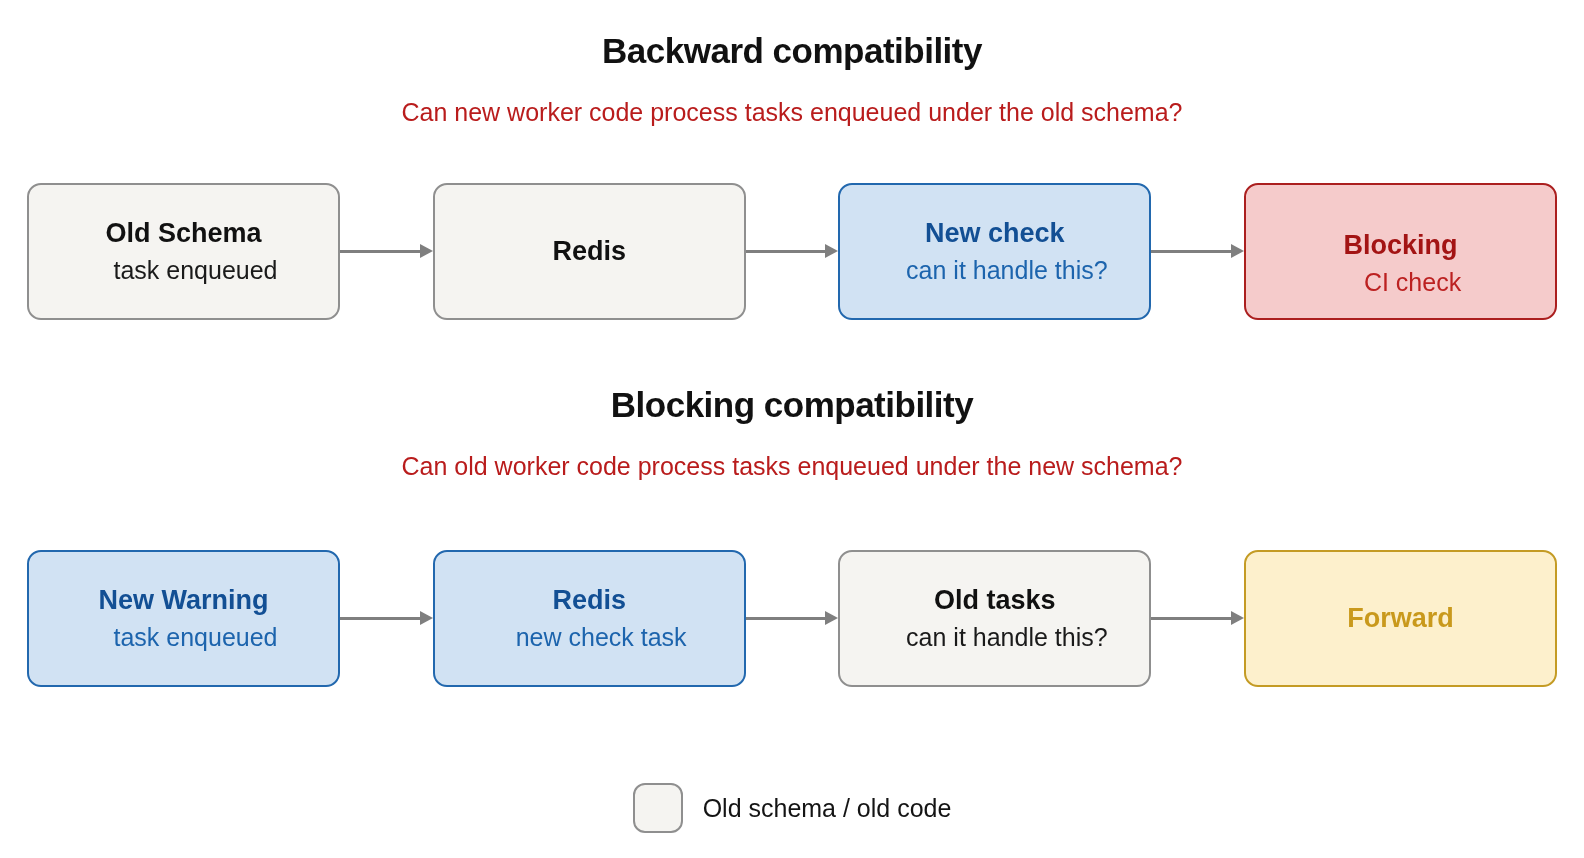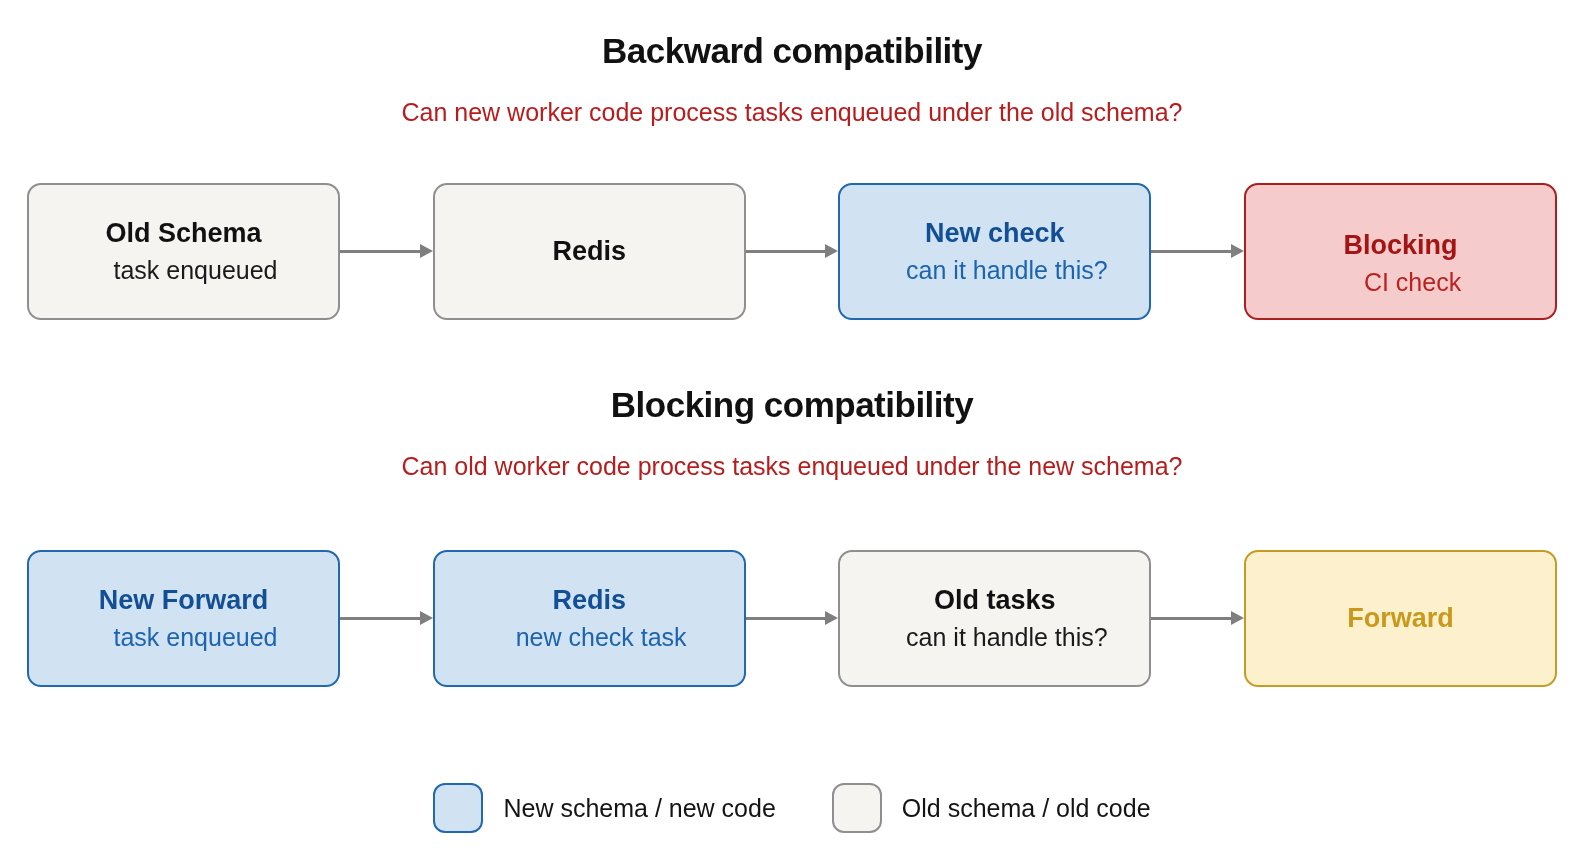--- a/index.html
+++ b/index.html
@@ -128,43 +128,39 @@
       <div class="box-title">Blocking</div>
       <div class="box-subtitle">CI check</div>
     </div>
   </div>
 
   <h1 class="section-title second">Blocking compatibility</h1>
   <p class="section-subtitle">Can old worker code process tasks enqueued under the new schema?</p>
 
   <div class="flow-row second">
     <div class="box new">
-      <div class="box-title">New Forward</div>
+      <div class="box-title">New Warning</div>
       <div class="box-subtitle">task enqueued</div>
     </div>
     <div class="arrow"></div>
     <div class="box new">
       <div class="box-title">Redis</div>
       <div class="box-subtitle">new check task</div>
     </div>
     <div class="arrow"></div>
     <div class="box old">
       <div class="box-title">Old tasks</div>
       <div class="box-subtitle">can it handle this?</div>
     </div>
     <div class="arrow"></div>
     <div class="box warning">
       <div class="box-title">Forward</div>
     </div>
   </div>
 
   <div class="legend">
     <div class="legend-item">
-      <div class="legend-swatch new"></div>
-      <div class="legend-label">New schema / new code</div>
-    </div>
-    <div class="legend-item">
       <div class="legend-swatch old"></div>
       <div class="legend-label">Old schema / old code</div>
     </div>
   </div>
 
 </div>
 
 </body></html>

